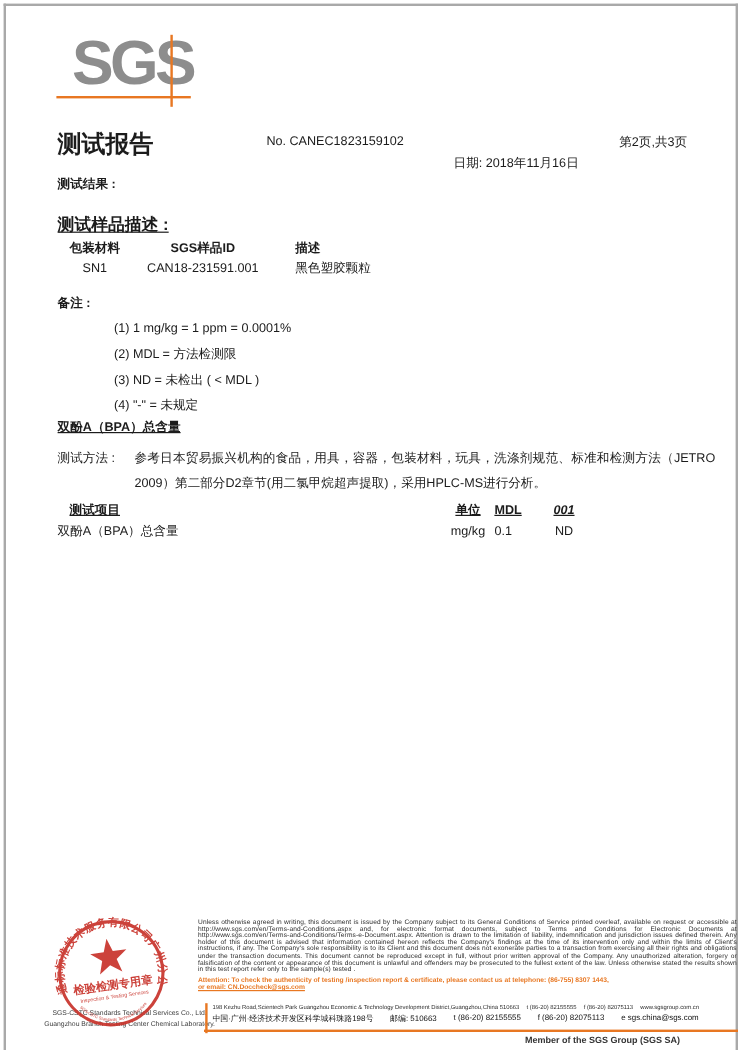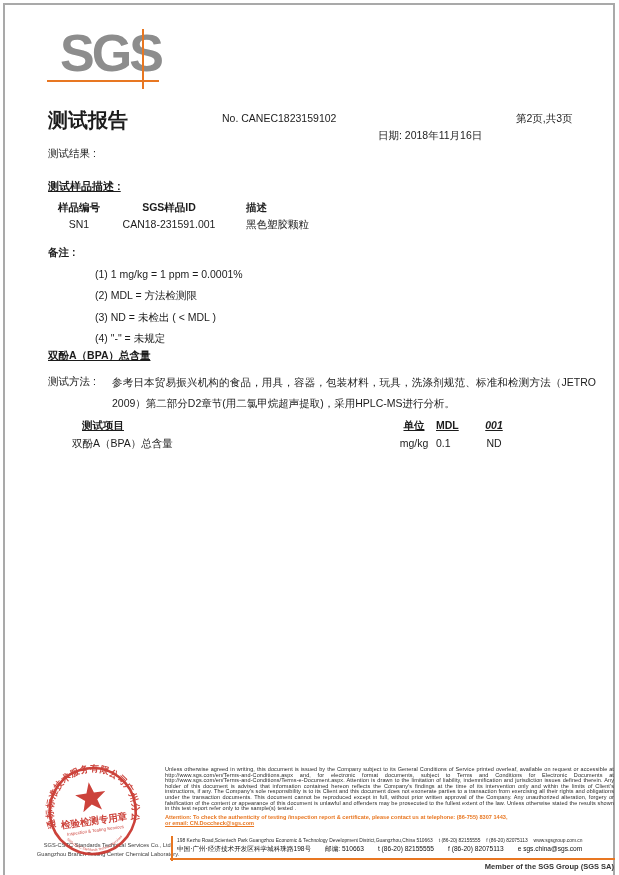--- a/index.html
+++ b/index.html
@@ -15,22 +15,22 @@
                font-weight:bold; color:#8d8d8d; letter-spacing:-3px; }
   .logo-vline { position:absolute; left:142px; top:29px; width:2px; height:60px; background:#e87722; }
   .logo-hline { position:absolute; left:47px; top:80px; width:112px; height:2px; background:#e87722; }
 
   
   .doc-title   { position:absolute; left:48px; top:107px; font-size:20px; font-weight:bold; }
   .report-no   { position:absolute; left:186px; top:112px; font-size:10.5px;margin-left:36px; }
   .report-date { position:absolute; left:378px; top:129px; font-size:10.5px; }
   .page-info   { position:absolute; left:516px; top:112px; font-size:10.5px; }
 
-  .results-label { position:absolute; left:48px; top:147px; font-size:10.5px; font-weight:normal; }
-  .sample-heading { position:absolute; left:48px; top:179px; font-size:11px; font-weight:bold;
+  .results-label { position:absolute; left:48px; top:147px; font-size:10.5px; font-weight:bold; }
+  .sample-heading { position:absolute; left:48px; top:179px; font-size:14px; font-weight:bold;
                     text-decoration:underline; }
 
   .sample-table { position:absolute; left:48px; top:199px; font-size:10.5px; }
   .sample-row { display:flex; line-height:17px; }
   .sc1 { width:62px;  text-align:center; }
   .sc2 { width:118px; text-align:center; }
   .sc3 { padding-left:18px; }
   .sample-row.hdr { font-weight:bold; }
 
   .notes-label { position:absolute; left:48px; top:246px; font-size:10.5px; font-weight:bold; }
@@ -38,21 +38,21 @@
                  list-style:none; }
 
   .bpa-heading { position:absolute; left:48px; top:349px; font-size:10.5px; font-weight:bold;
                  text-decoration:underline; }
   .method-label { position:absolute; left:48px; top:375px; font-size:10.5px; }
   .method-text  { position:absolute; left:112px; top:372px; width:484px; font-size:10.5px;
                   line-height:21px; text-align:justify; }
 
   .result-table { position:absolute; left:48px; top:417px; font-size:10.5px; }
   .result-row { display:flex; line-height:17.5px; }
-  .rc-item { width:320px;margin-left:24px; }
+  .rc-item { width:320px; }
   .result-row.hdr .rc-item { padding-left:10px; }
   .rc-unit { width:44px; text-align:center; }
   .rc-mdl  { width:40px; }
   .rc-val  { width:36px; text-align:center; }
   .result-row.hdr span { font-weight:bold; }
   .result-row.hdr .u { text-decoration:underline; }
   .rc-val.ital { font-style:italic; }
 
   
   .footer-text { position:absolute; left:165px; top:767px; width:449px; }
@@ -61,21 +61,21 @@
   .attention  { font-size:5.6px; line-height:6.2px; font-weight:bold; color:#e87722; margin-top:2px; }
   .attention .em { text-decoration:underline; }
 
   .addr-vline { position:absolute; left:171px; top:836px; width:2px; height:25px; background:#e87722; }
   .addr-hline { position:absolute; left:170px; top:858px; width:445px; height:2px; background:#e87722; }
   .addr-block { position:absolute; left:177px; top:838px; width:436px; }
   .addr-en { font-size:4.9px; color:#2b2b2b; white-space:nowrap; display:flex; }
   .addr-en .gap { margin-left:6px; }
   .addr-cn { font-size:6.6px; color:#111; white-space:nowrap; display:flex; margin-top:2px; }
   .addr-cn .gap { margin-left:14px; }
-  .member-line { position:absolute; left:390px; top:862px; width:224px; text-align:right;
+  .member-line { position:absolute; left:390px; top:862px; width:224px; text-align:center;
                  font-size:7.5px; font-weight:bold; color:#333; }
 
   .company-lines { position:absolute; left:33px; top:841px; width:150px; text-align:center;
                    font-size:5.7px; line-height:9px; color:#3d3d3d; }
 
   .stamp { position:absolute; left:40px; top:760px; width:106px; height:106px;
            transform:rotate(-8deg); opacity:0.92; }
 </style>
 </head>
 <body>
@@ -90,21 +90,21 @@
   <div class="doc-title">测试报告</div>
   <div class="report-no">No. CANEC1823159102</div>
   <div class="report-date">日期: 2018年11月16日</div>
   <div class="page-info">第2页,共3页</div>
 
   <div class="results-label">测试结果 :</div>
   <div class="sample-heading">测试样品描述 :</div>
 
   <div class="sample-table">
     <div class="sample-row hdr">
-      <span class="sc1">样品编号</span>
+      <span class="sc1">包装材料</span>
       <span class="sc2">SGS样品ID</span>
       <span class="sc3">描述</span>
     </div>
     <div class="sample-row">
       <span class="sc1">SN1</span>
       <span class="sc2">CAN18-231591.001</span>
       <span class="sc3">黑色塑胶颗粒</span>
     </div>
   </div>
 

